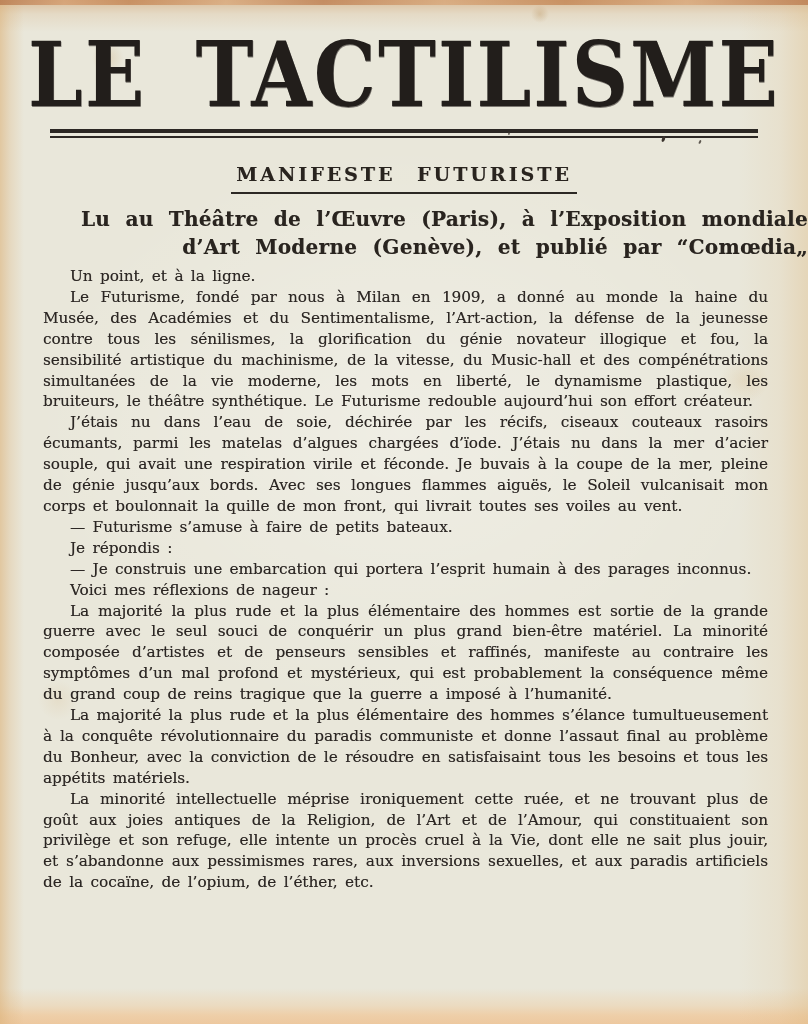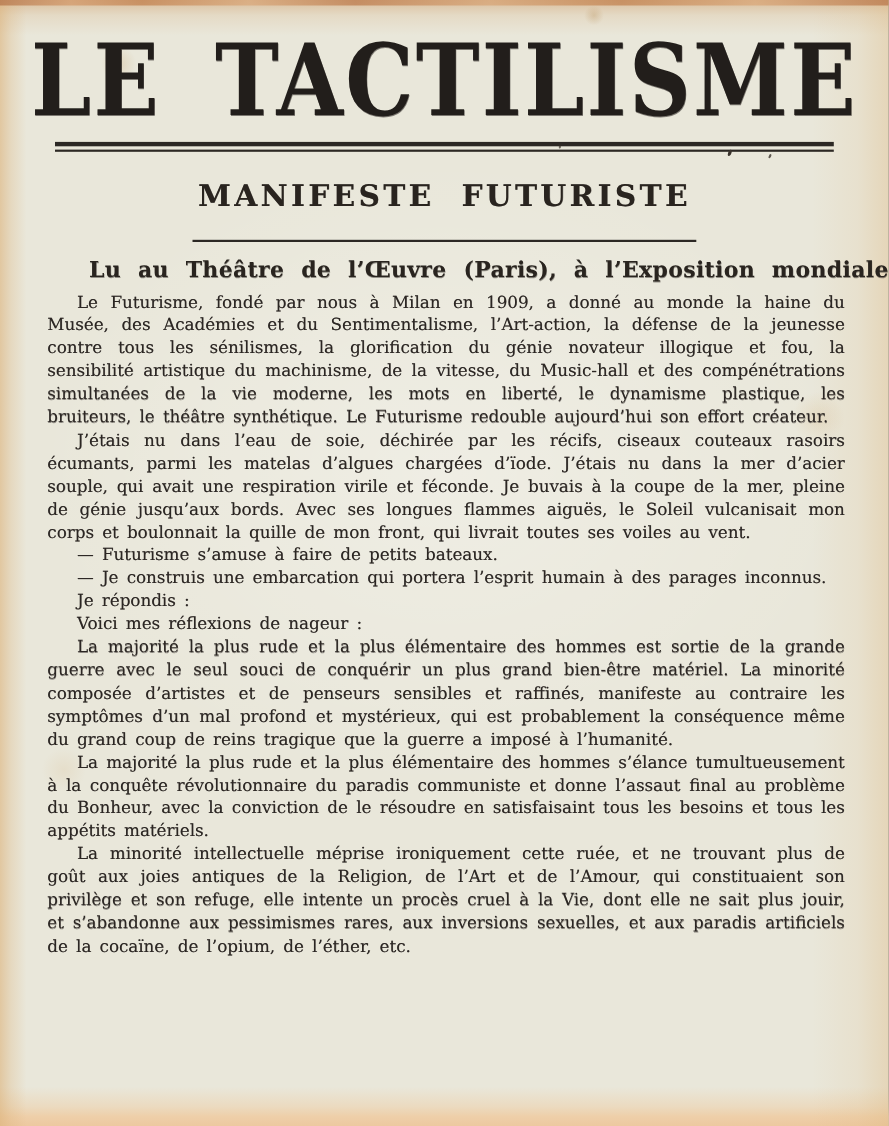--- a/index.html
+++ b/index.html
@@ -46,27 +46,27 @@
     margin:13px auto 0;
     border-top:4px solid #2c2824;
     padding-top:3px;
     border-bottom:2px solid #2c2824;
     box-sizing:content-box;
   }
   .heading-wrap{text-align:center;margin-top:25px;}
   .section-heading{
     display:inline-block;
     margin:0;
-    font-size:27px;
+    font-size:19px;
     font-weight:bold;
     letter-spacing:3px;
     word-spacing:12px;
     color:#29241f;
     border-bottom:2.5px solid #2c2824;
-    padding:0 5px 24px;
+    padding:0 5px 7px;
     text-shadow:0.3px 0.3px 0.3px rgba(41,36,31,0.5);
   }
   .dedication{
     margin-top:12px;
     text-align:right;
     font-weight:bold;
     font-size:20px;
     line-height:27.5px;
     letter-spacing:0.3px;
     word-spacing:8px;
@@ -100,36 +100,38 @@
   <div class="speck s1"></div>
   <div class="speck s2"></div>
   <div class="speck s3"></div>
 
   <div class="heading-wrap">
     <h2 class="section-heading">MANIFESTE FUTURISTE</h2>
   </div>
 
   <div class="dedication">
     <div>Lu au Théâtre de l’Œuvre (Paris), à l’Exposition mondiale</div>
+    <div>d’Art Moderne (Genève), et publié par “Comœdia„</div>
   </div>
 
   <div class="body-text">
 
+      <p class="para">Un point, et à la ligne.</p>
 
       <p class="para">Le Futurisme, fondé par nous à Milan en 1909, a donné au monde la haine du Musée, des Académies et du Sentimentalisme, l’Art-action, la défense de la jeunesse contre tous les sénilismes, la glorification du génie novateur illogique et fou, la sensibilité artistique du machinisme, de la vitesse, du Music-hall et des compénétrations simultanées de la vie moderne, les mots en liberté, le dynamisme plastique, les bruiteurs, le théâtre synthétique. Le Futurisme redouble aujourd’hui son effort créateur.</p>
 
 
       <p class="para">J’étais nu dans l’eau de soie, déchirée par les récifs, ciseaux couteaux rasoirs écumants, parmi les matelas d’algues chargées d’ïode. J’étais nu dans la mer d’acier souple, qui avait une respiration virile et féconde. Je buvais à la coupe de la mer, pleine de génie jusqu’aux bords. Avec ses longues flammes aiguës, le Soleil vulcanisait mon corps et boulonnait la quille de mon front, qui livrait toutes ses voiles au vent.</p>
 
 
       <p class="para">— Futurisme s’amuse à faire de petits bateaux.</p>
 
+      <p class="para">Je répondis :</p>
+
       <p class="para">— Je construis une embarcation qui portera l’esprit humain à des parages inconnus.</p>
-
-      <p class="para">Je répondis :</p>
 
       <p class="para">Voici mes réflexions de nageur :</p>
 
       <p class="para">La majorité la plus rude et la plus élémentaire des hommes est sortie de la grande guerre avec le seul souci de conquérir un plus grand bien-être matériel. La minorité composée d’artistes et de penseurs sensibles et raffinés, manifeste au contraire les symptômes d’un mal profond et mystérieux, qui est probablement la conséquence même du grand coup de reins tragique que la guerre a imposé à l’humanité.</p>
 
 
       <p class="para">La majorité la plus rude et la plus élémentaire des hommes s’élance tumultueusement à la conquête révolutionnaire du paradis communiste et donne l’assaut final au problème du Bonheur, avec la conviction de le résoudre en satisfaisaint tous les besoins et tous les appétits matériels.</p>
 
       <p class="para">La minorité intellectuelle méprise ironiquement cette ruée, et ne trouvant plus de goût aux joies antiques de la Religion, de l’Art et de l’Amour, qui constituaient son privilège et son refuge, elle intente un procès cruel à la Vie, dont elle ne sait plus jouir, et s’abandonne aux pessimismes rares, aux inversions sexuelles, et aux paradis artificiels de la cocaïne, de l’opium, de l’éther, etc.</p>
 

